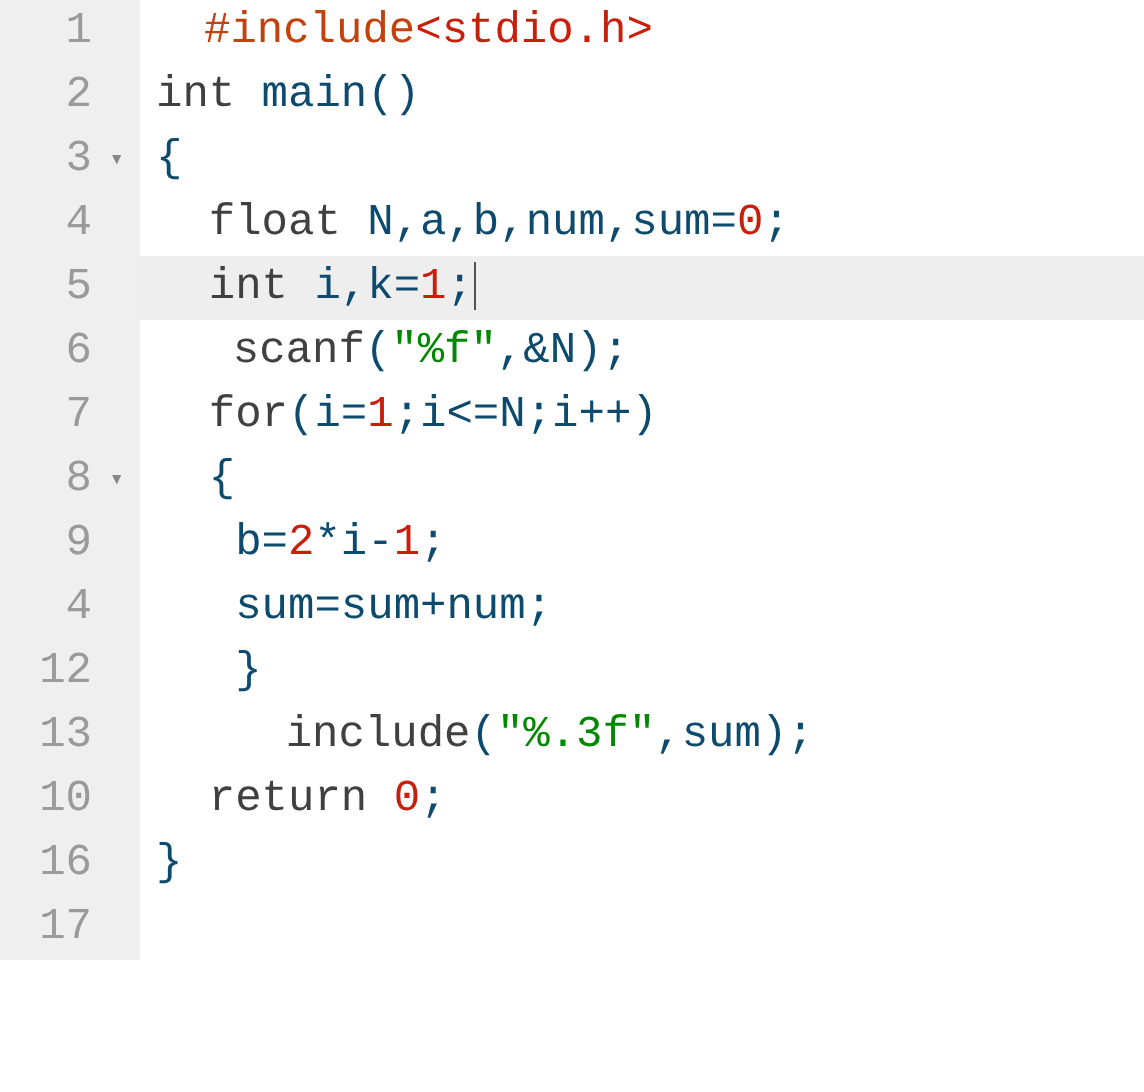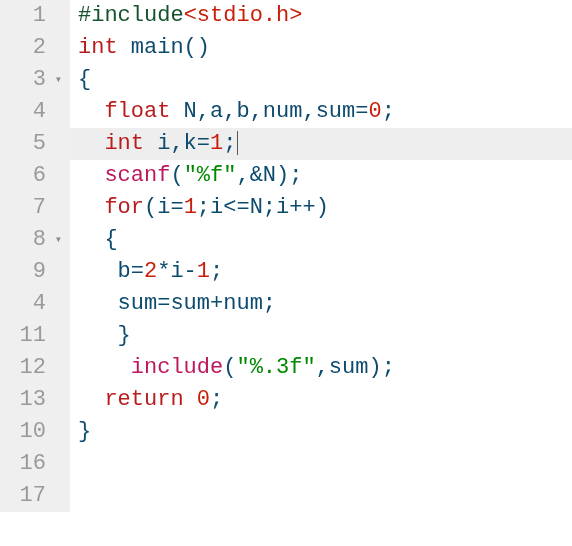--- a/index.html
+++ b/index.html
@@ -55,44 +55,43 @@
   }
   .cursor {
     display: inline-block;
     width: 1px;
     height: 24px;
     background: #555;
     vertical-align: middle;
     margin-left: 1px;
   }
   
-  .tk-pre   { color: #14532d; }   
+  .tk-pre   { color: #c2410c; margin-left: 24px; }   
   .tk-inc   { color: #c81e0a; }   
-  .tk-kw    { color: #b91c1c; text-align: center; }   
-  .tk-fn    { color: #be185d; }
+  .tk-kw    { color: #404040; text-align: center; }   
+  .tk-fn    { color: #404040; margin-left: 12px; }
   .tk-pn    { color: #0c4a6e; }      
   .tk-num   { color: #c81e0a; }   
   .tk-str   { color: #008800; }   
 </style>
 </head>
 <body>
 
 <div class="editor">
   <div class="gutter">
     <div class="ln">1</div>
     <div class="ln">2</div>
     <div class="ln fold">3</div>
     <div class="ln">4</div>
     <div class="ln">5</div>
     <div class="ln">6</div>
     <div class="ln">7</div>
     <div class="ln fold">8</div>
     <div class="ln">9</div>
     <div class="ln">4</div>
-    <div class="ln">11</div>
     <div class="ln">12</div>
     <div class="ln">13</div>
     <div class="ln">10</div>
     <div class="ln">16</div>
     <div class="ln">17</div>
   </div>
 
   <div class="code">
     <div class="line"><span class="tk-pre">#include</span><span class="tk-inc">&lt;stdio.h&gt;</span></div>
     <div class="line"><span class="tk-kw">int</span><span class="tk-pn"> main()</span></div>

